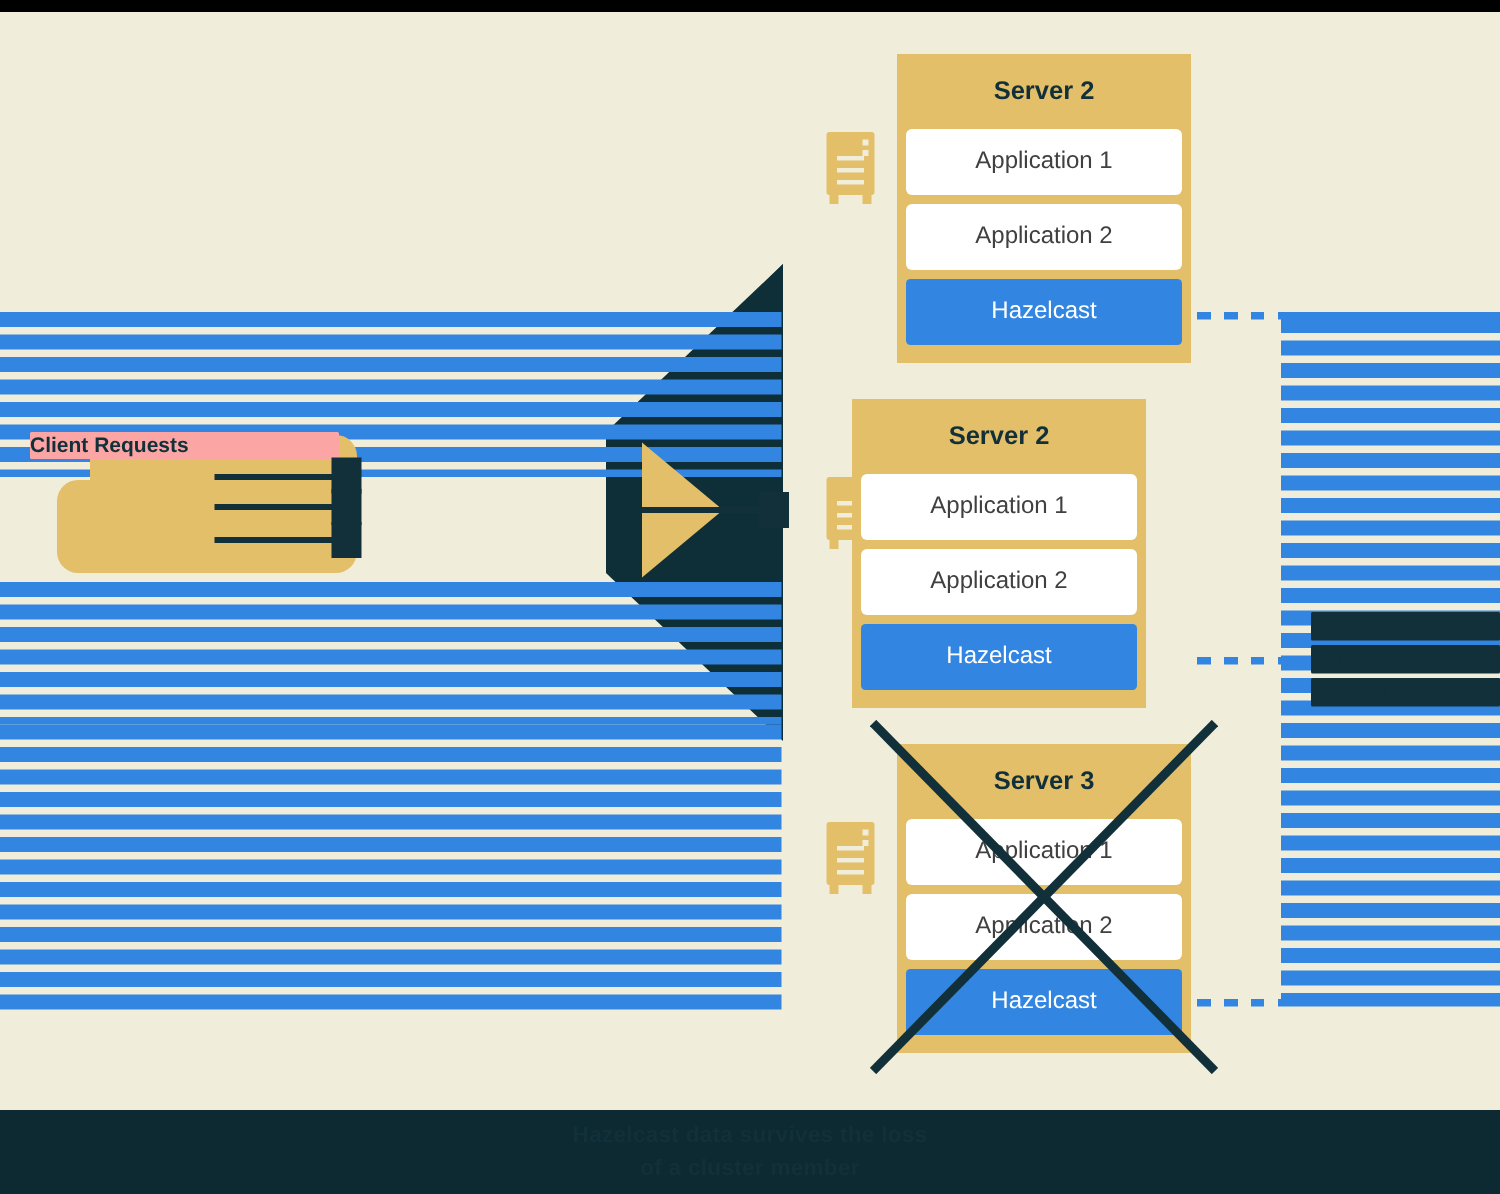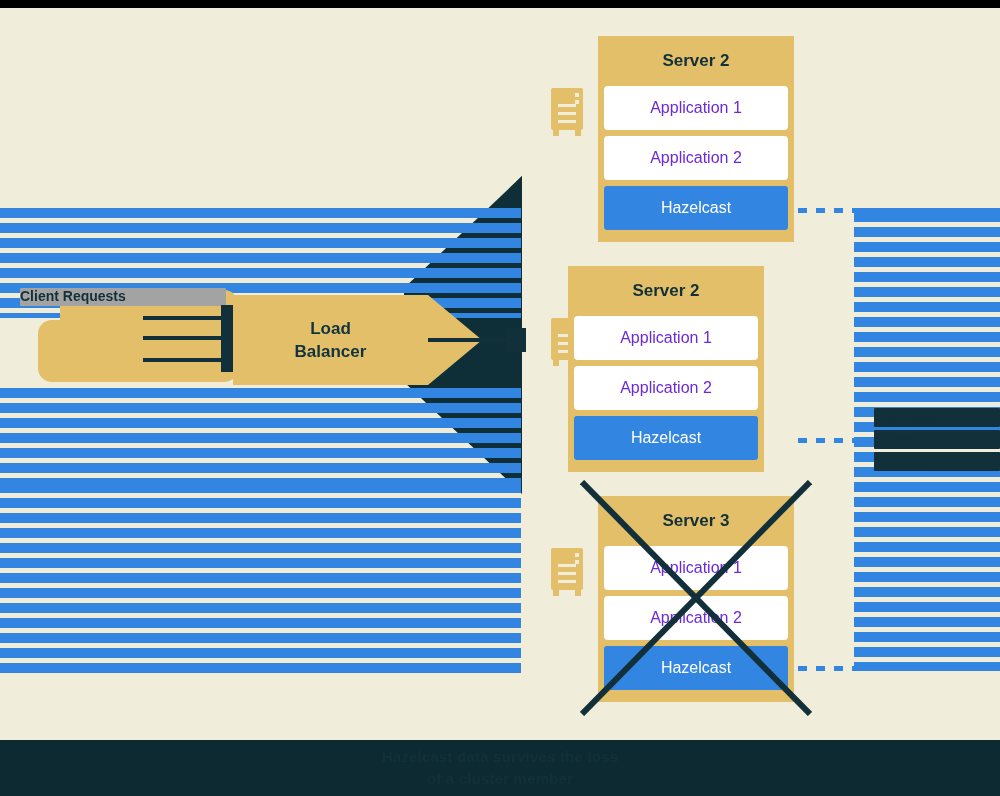--- a/index.html
+++ b/index.html
@@ -48,21 +48,21 @@
   
   .out-line{position:absolute;left:428px;top:338px;width:86px;height:4px;background:#123039;}
   .out-term{position:absolute;left:506px;top:328px;width:20px;height:24px;background:#123039;}
 
   
   .server{position:absolute;width:196px;background:#e3bf69;padding:0 0 6px 0;box-sizing:border-box;}
   .server-title{height:50px;display:flex;align-items:center;justify-content:center;
     color:#123039;font-size:17px;font-weight:700;}
   .row{height:44px;margin:0 6px 6px 6px;display:flex;align-items:center;justify-content:center;
     font-size:16px;}
-  .row.app{background:#fff;color:#6d28d9;border-radius:4px;}
+  .row.app{background:#fff;color:#404040;border-radius:4px;}
   .row.hz{background:#3285e0;color:#fff;border-radius:3px;}
 
   
   .rack{position:absolute;width:32px;height:48px;}
   .rack .body{position:absolute;left:0;top:0;width:32px;height:42px;background:#e3bf69;border-radius:2px;}
   .rack .bar{position:absolute;left:7px;width:18px;height:3px;background:#f0eedb;}
   .rack .led{position:absolute;right:4px;width:4px;height:4px;background:#f0eedb;}
   .rack .foot{position:absolute;bottom:0;width:6px;height:6px;background:#e3bf69;}
 
   
@@ -72,21 +72,21 @@
 
   
   .xmark{position:absolute;}
 
   
   .cluster-label{position:absolute;left:874px;top:408px;width:126px;
     color:#123039;font-size:15px;font-weight:700;line-height:19px;}
   .cluster-label div{background:#123039;color:#123039;margin-bottom:3px;border-radius:1px;}
 
   
-  .left-label{position:absolute;left:20px;top:288px;width:206px;height:18px;background:#a3a3a3;border-radius:1px;
+  .left-label{position:absolute;left:20px;top:288px;width:206px;height:18px;background:#fca5a5;border-radius:1px;
     color:#123039;font-size:14px;font-weight:700;}
 </style>
 </head>
 <body>
 
 <div id="stage">
 
   <div class="band-top"></div>
   <div class="band-top-right"></div>
 
@@ -173,26 +173,20 @@
   <div class="left-label">Client Requests</div>
 
   <div class="conn" style="left:143px;top:316px;width:92px;"></div>
   <div class="term" style="left:221px;top:305px;"></div>
   <div class="conn" style="left:143px;top:336px;width:92px;"></div>
   <div class="term" style="left:221px;top:326px;"></div>
   <div class="conn" style="left:143px;top:358px;width:92px;"></div>
   <div class="term" style="left:221px;top:348px;"></div>
 
   <div class="lb-chevron"></div>
-  <div class="lb">
-    <span>
-      <span>Load</span><br>
-      <span>Balancer</span>
-    </span>
-  </div>
   <div class="out-line"></div>
   <div class="out-term"></div>
 
   <div class="rack" style="left:551px;top:88px;">
     <div class="body"></div>
     <div class="bar" style="top:16px;"></div>
     <div class="bar" style="top:24px;"></div>
     <div class="bar" style="top:32px;"></div>
     <div class="led" style="top:5px;"></div>
     <div class="led" style="top:12px;"></div>

